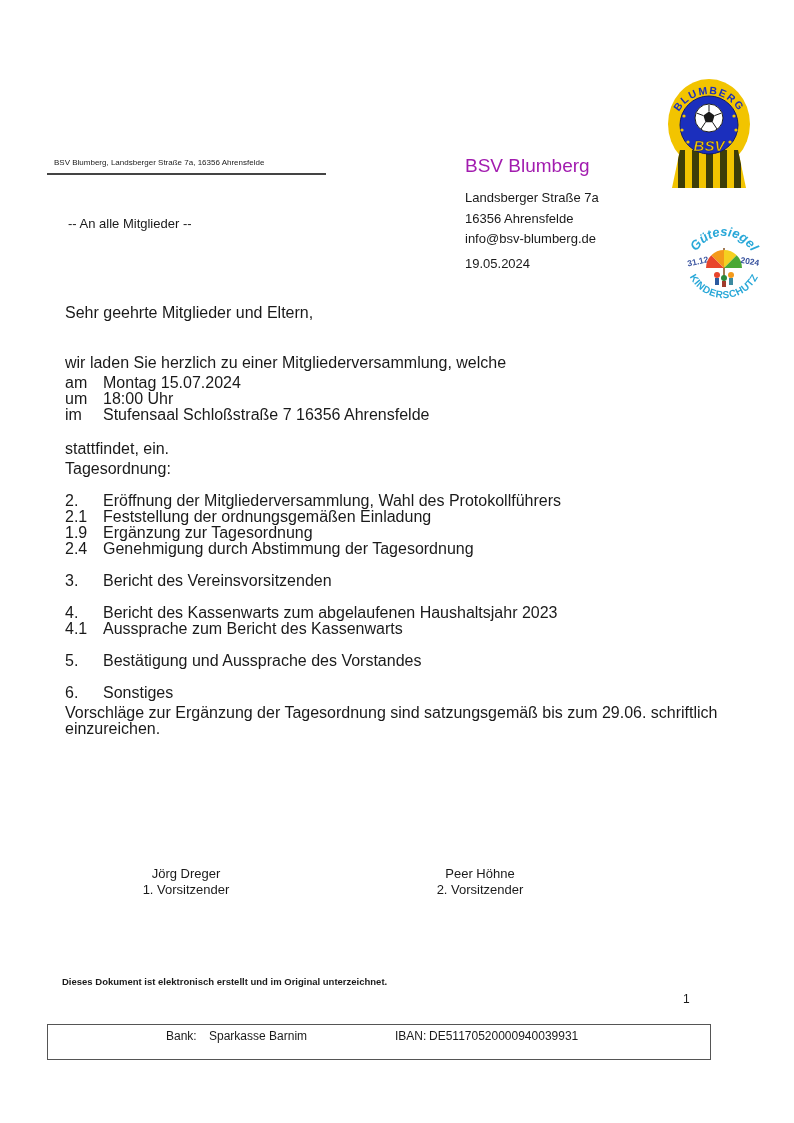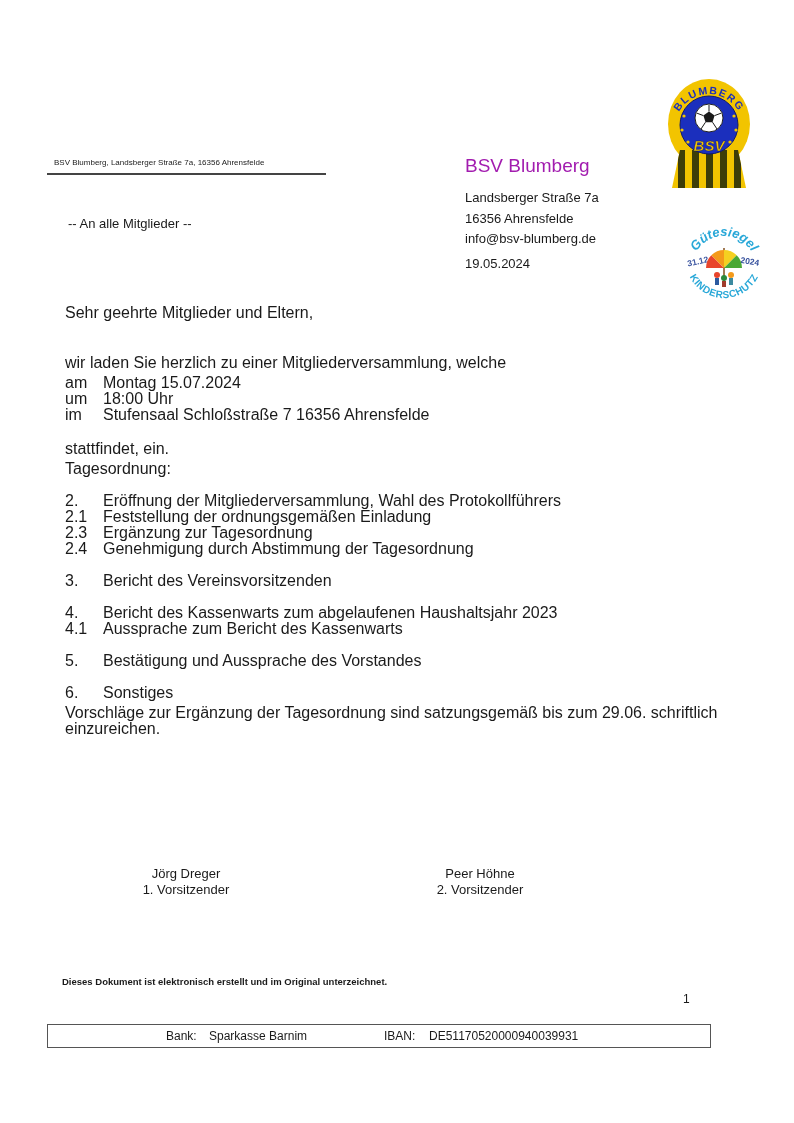--- a/index.html
+++ b/index.html
@@ -25,26 +25,26 @@
   .par  { margin-top:4px; }
   .parL { margin-top:34px; }
   .parM { margin-top:18px; }
   .row .num { display:inline-block; width:38px; }
   .g { margin-top:16px; }
   .sig { position:absolute; top:866px; width:160px; text-align:center; font-size:13px; line-height:16px; }
   .sig1 { left:106px; } .sig2 { left:400px; }
   .disclaimer { position:absolute; left:62px; top:976px; font-size:9.5px; font-weight:bold; }
   .pageno { position:absolute; left:683px; top:992px; font-size:12px; }
   .bankbox {
-    position:absolute; left:47px; top:1024px; width:664px; height:24px;
+    position:absolute; left:47px; top:1024px; width:664px; height:36px;
     border:1px solid #555; font-size:12px;
   }
   .bankbox span { position:absolute; top:4px; white-space:nowrap; }
   .bank-label { left:118px; } .bank-value { left:161px; }
-  .iban-label { left:336px; } .iban-value { left:381px; }
+  .iban-label { left:347px; } .iban-value { left:381px; }
   svg text { font-family:"Liberation Sans", sans-serif; }
 </style>
 </head>
 <body>
 
 <div class="page">
 
   <div class="sender-line">BSV Blumberg, Landsberger Straße 7a, 16356 Ahrensfelde</div>
 
   <div class="recipient">-- An alle Mitglieder --</div>
@@ -151,21 +151,21 @@
     <div class="par">Tagesordnung:</div>
 
     <div class="par">
       <div class="row g">
         <span class="num">2.</span><span>Eröffnung der Mitgliederversammlung, Wahl des Protokollführers</span>
       </div>
       <div class="row">
         <span class="num">2.1</span><span>Feststellung der ordnungsgemäßen Einladung</span>
       </div>
       <div class="row">
-        <span class="num">2.3</span><span>Ergänzung zur Tagesordnung</span>
+        <span class="num">1.9</span><span>Ergänzung zur Tagesordnung</span>
       </div>
       <div class="row">
         <span class="num">2.4</span><span>Genehmigung durch Abstimmung der Tagesordnung</span>
       </div>
       <div class="row g">
         <span class="num">3.</span><span>Bericht des Vereinsvorsitzenden</span>
       </div>
       <div class="row g">
         <span class="num">4.</span><span>Bericht des Kassenwarts zum abgelaufenen Haushaltsjahr 2023</span>
       </div>

